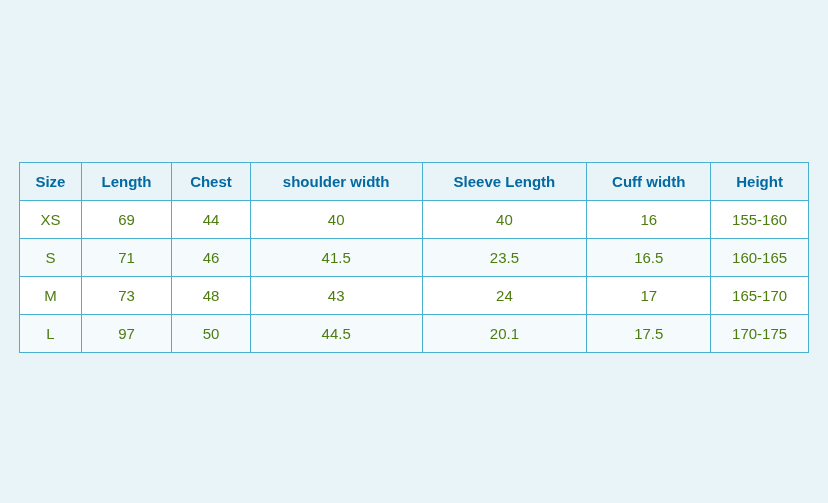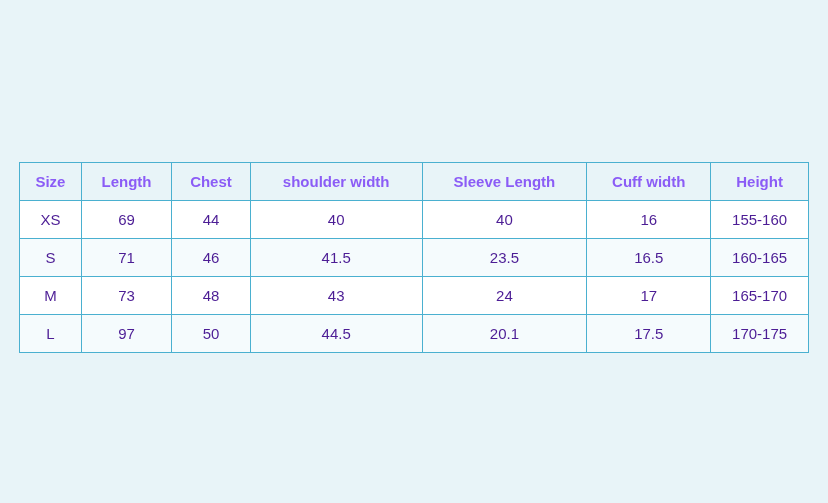--- a/index.html
+++ b/index.html
@@ -37,30 +37,30 @@
       border-collapse: collapse;
       background-color: #fff;
     }
 
     .size-table th,
     .size-table td {
       border: 1px solid #4ab0d0;
       text-align: center;
       padding: 10px 6px;
       font-size: 15px;
-      color: #4c1d95;
+      color: #4d7c0f;
     }
 
     .size-table thead tr {
       background-color: #e8f4f8;
     }
 
     .size-table thead th {
       font-weight: bold;
-      color: #8b5cf6;
+      color: #0369a1;
       font-size: 15px;
     }
 
     .size-table tbody tr {
       background-color: #fff;
     }
 
     .size-table tbody tr:nth-child(even) {
       background-color: #f5fbfd;
     }

